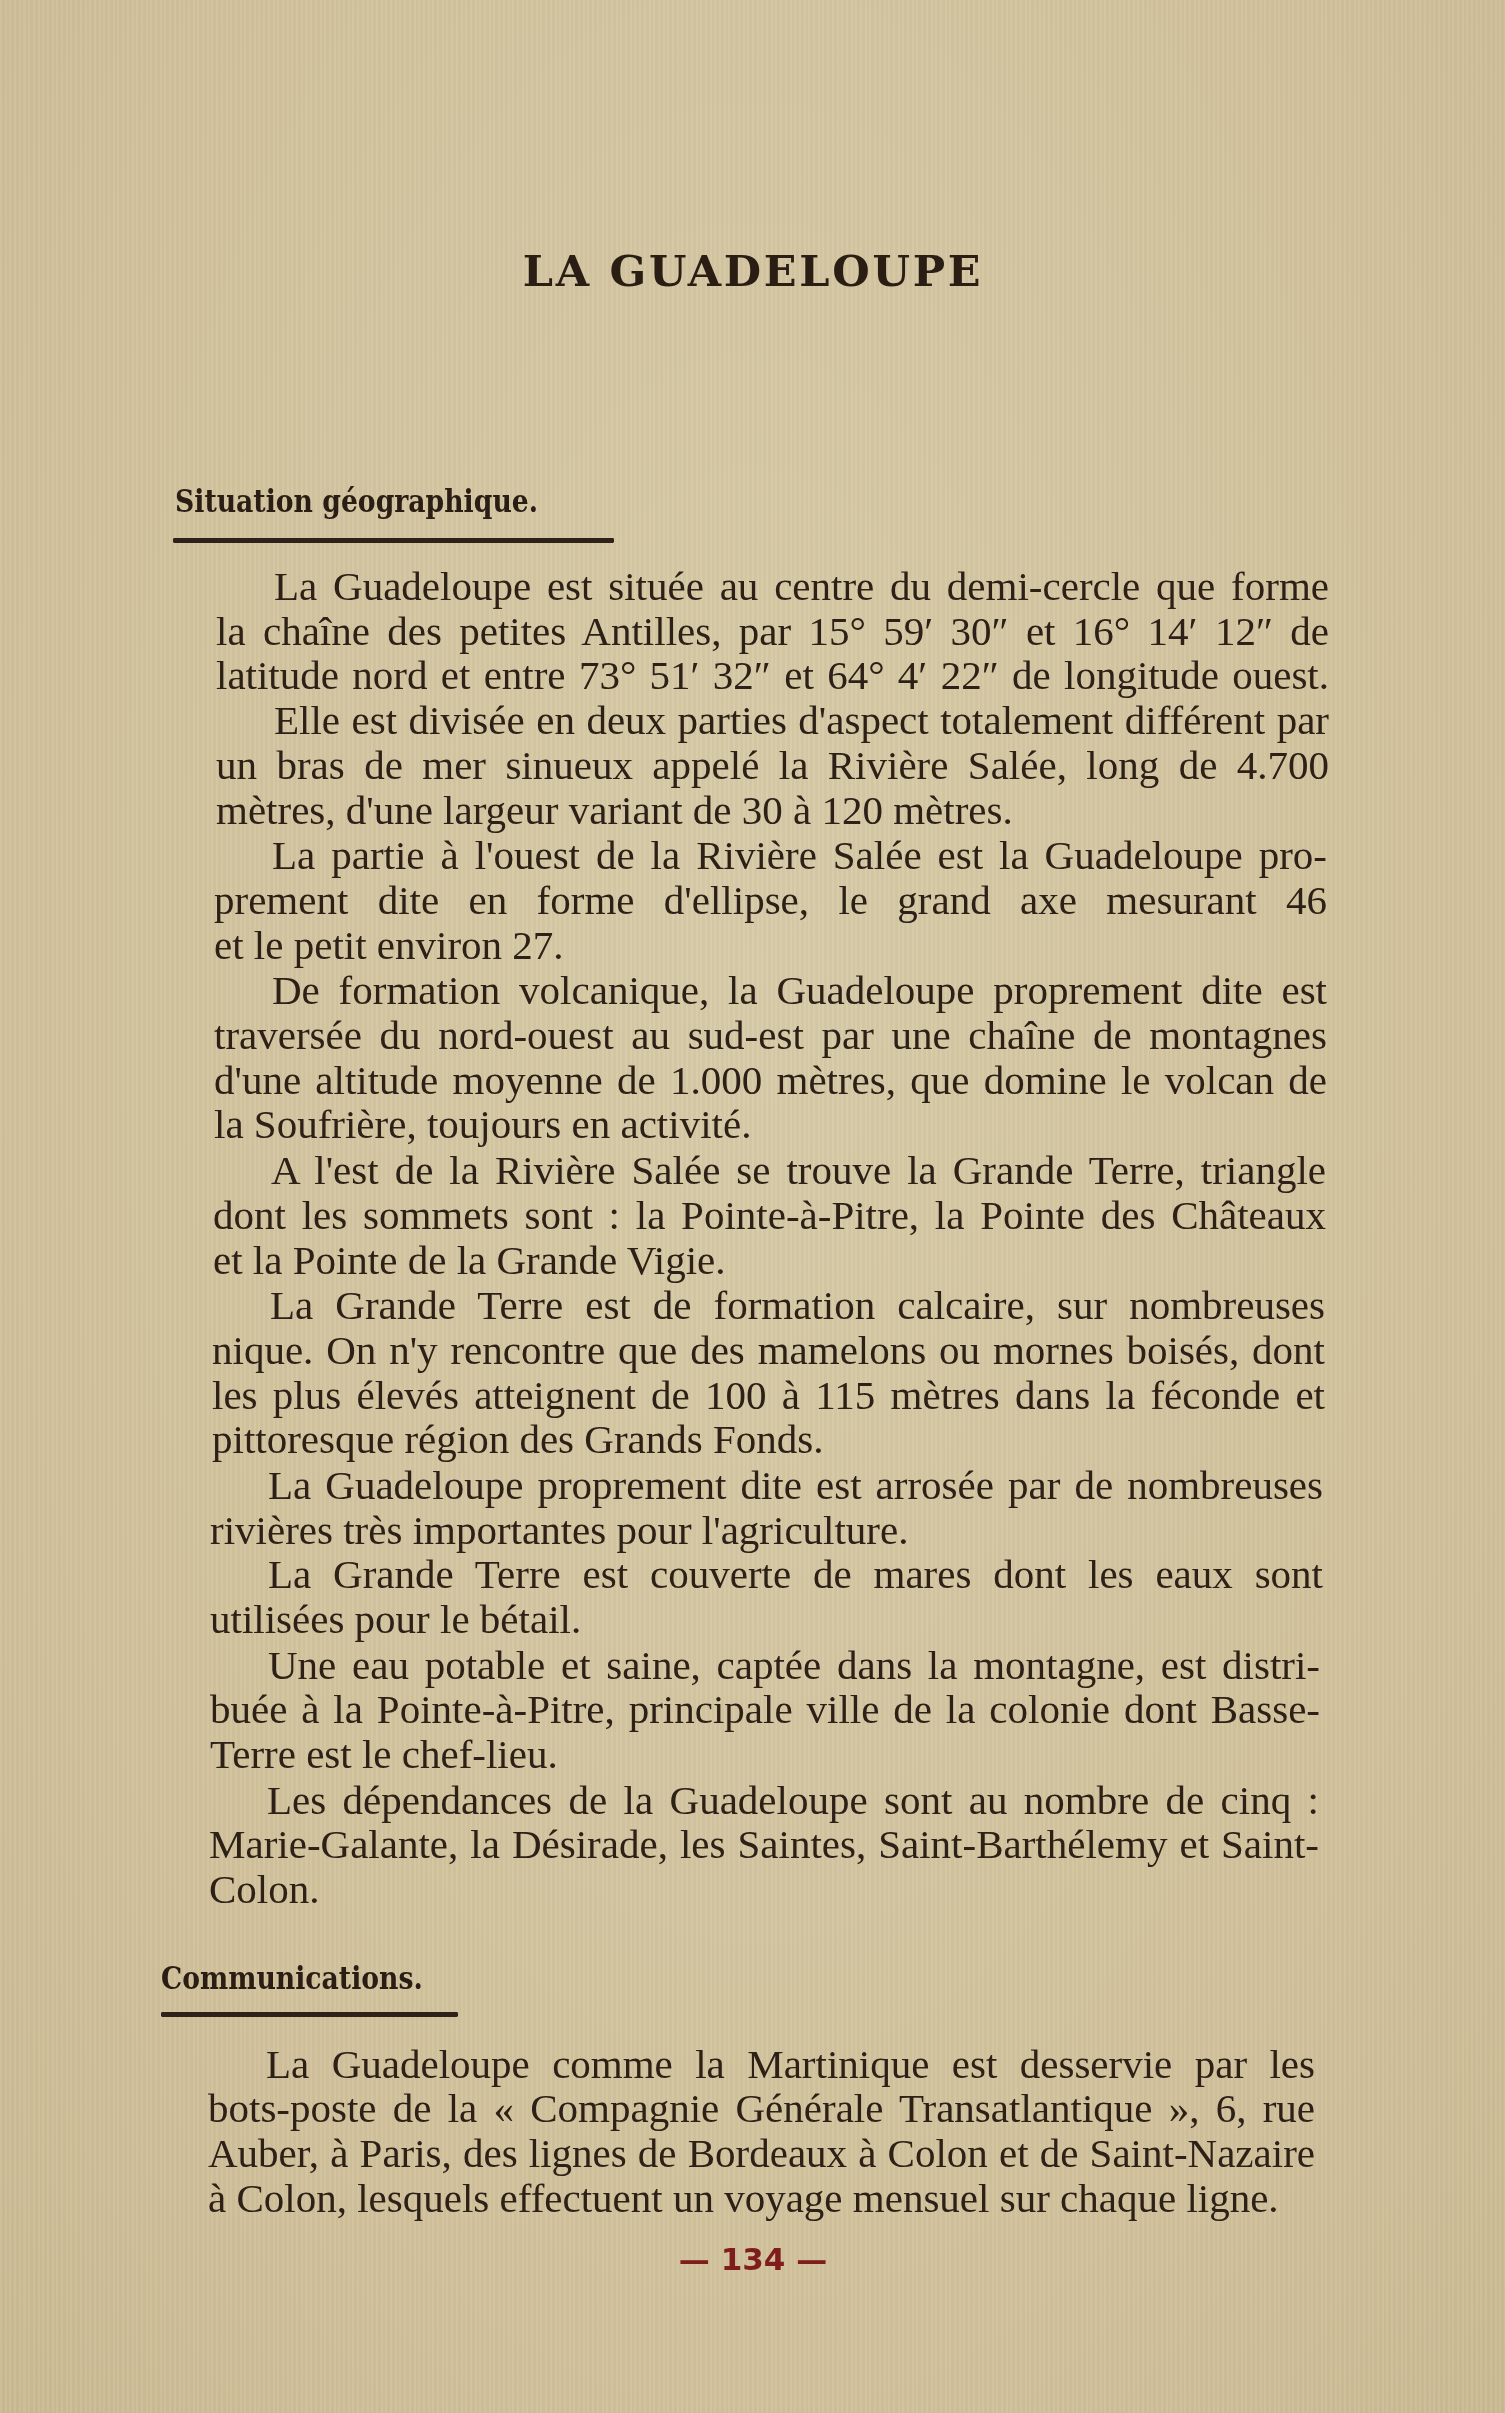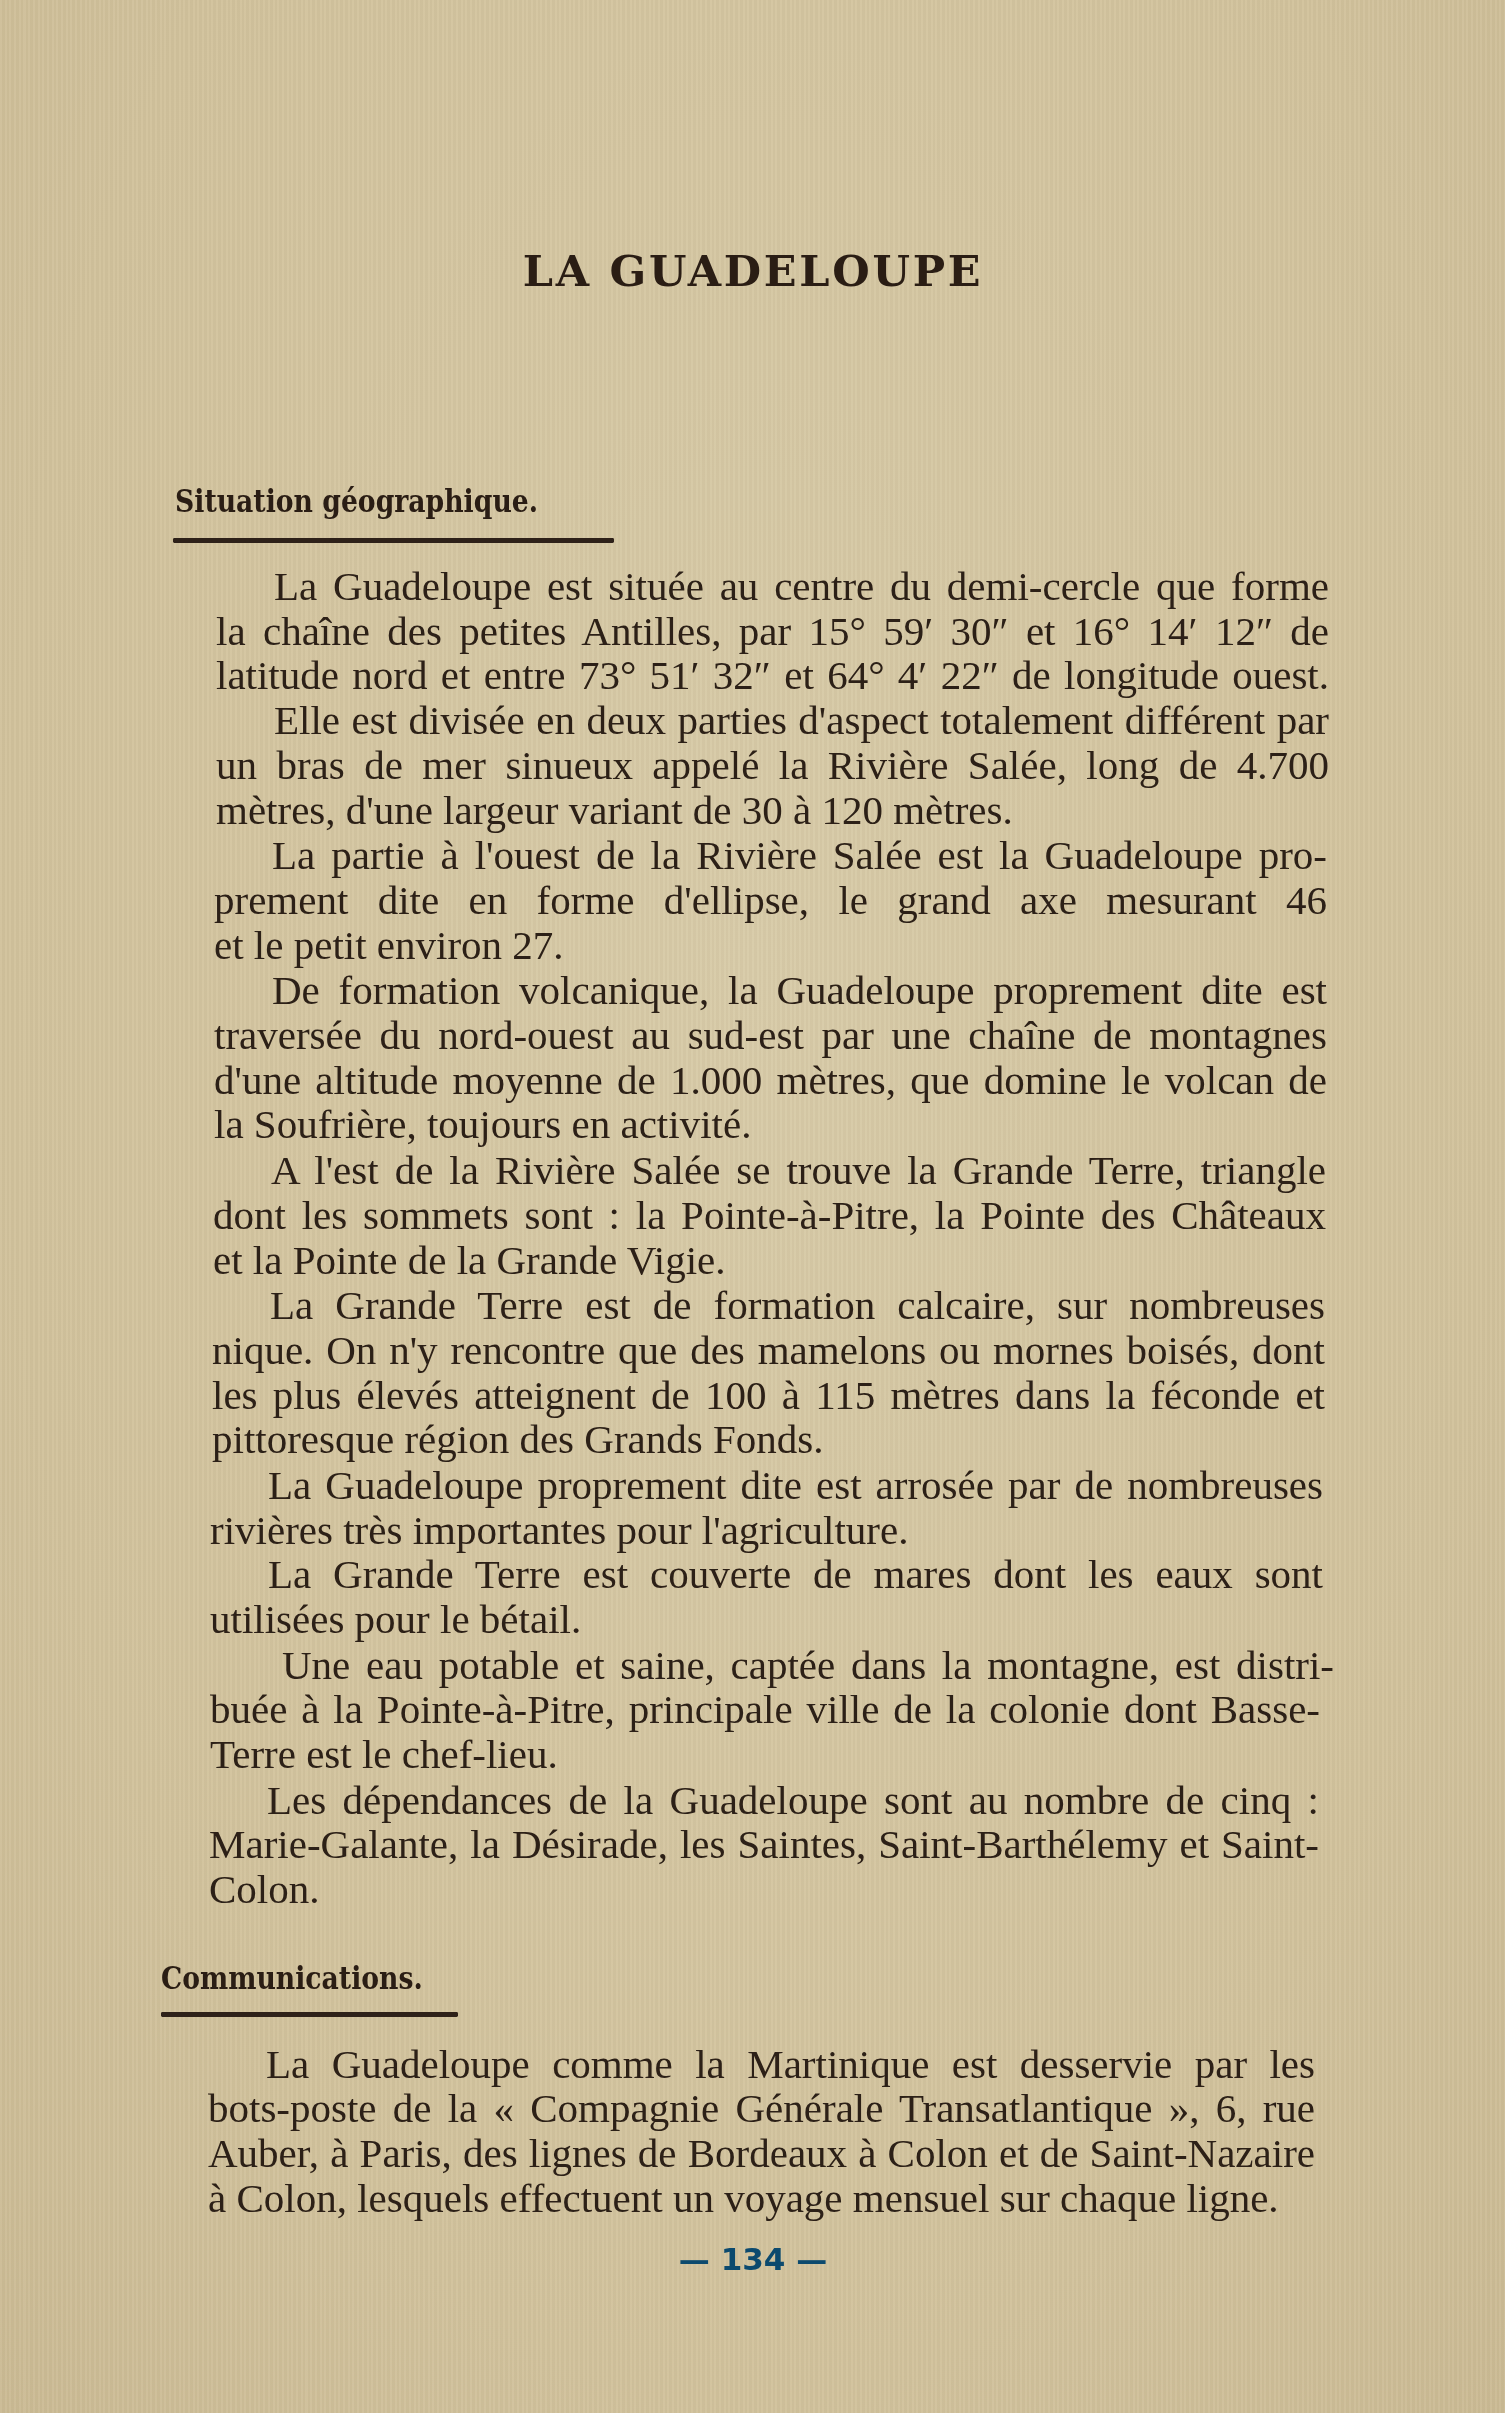--- a/index.html
+++ b/index.html
@@ -39,21 +39,21 @@
     position: absolute; left: 0; white-space: nowrap;
     font-size: 41px; line-height: 45px; height: 45px;
     text-align: justify; text-align-last: justify;
     color: #2c2017;
   }
   .line.last { text-align-last: left; }
   .line.indent { padding-left: 58px; box-sizing: border-box; }
 
   .folio {
     position: absolute; top: 2197px; left: 0; width: 1506px; text-align: center;
-    font-family: "DejaVu Sans", sans-serif; font-weight: bold; font-size: 31px; color: #0c4a6e;
+    font-family: "DejaVu Sans", sans-serif; font-weight: bold; font-size: 31px; color: #7f1d1d;
   }
 </style>
 </head>
 <body>
 
 <div class="page">
 
   <div class="title l1">LA GUADELOUPE</div>
 
   <div class="heading" style="left:175px; top:439px;">Situation géographique.</div>
@@ -86,21 +86,21 @@
     <div class="line" style="left: 212px; top: 1284px; width: 1113px; white-space: normal; overflow: hidden;">nique. On n'y rencontre que des mamelons ou mornes boisés, dont</div>
     <div class="line" style="left: 212px; top: 1329px; width: 1113px; white-space: normal; overflow: hidden;">les plus élevés atteignent de 100 à 115 mètres dans la féconde et</div>
     <div class="line last" style="left: 212px; top: 1373px; width: 1113px; white-space: normal; overflow: hidden;">pittoresque région des Grands Fonds.</div>
 
     <div class="line indent" style="left: 210px; top: 1419px; width: 1113px; white-space: normal; overflow: hidden;">La Guadeloupe proprement dite est arrosée par de nombreuses</div>
     <div class="line last" style="left: 210px; top: 1464px; width: 1113px; white-space: normal; overflow: hidden;">rivières très importantes pour l'agriculture.</div>
 
     <div class="line indent" style="left: 210px; top: 1508px; width: 1113px; white-space: normal; overflow: hidden;">La Grande Terre est couverte de mares dont les eaux sont</div>
     <div class="line last" style="left: 210px; top: 1553px; width: 1113px; white-space: normal; overflow: hidden;">utilisées pour le bétail.</div>
 
-    <div class="line indent" style="left: 224px; top: 1599px; width: 1110px; white-space: normal; overflow: hidden;">Une eau potable et saine, captée dans la montagne, est distri-</div>
+    <div class="line indent" style="left: 210px; top: 1599px; width: 1110px; white-space: normal; overflow: hidden;">Une eau potable et saine, captée dans la montagne, est distri-</div>
     <div class="line" style="left: 210px; top: 1643px; width: 1110px; white-space: normal; overflow: hidden;">buée à la Pointe-à-Pitre, principale ville de la colonie dont Basse-</div>
     <div class="line last" style="left: 210px; top: 1688px; width: 1110px; white-space: normal; overflow: hidden;">Terre est le chef-lieu.</div>
 
     <div class="line indent" style="left: 209px; top: 1734px; width: 1110px; white-space: normal; overflow: hidden;">Les dépendances de la Guadeloupe sont au nombre de cinq :</div>
     <div class="line" style="left: 209px; top: 1778px; width: 1110px; white-space: normal; overflow: hidden;">Marie-Galante, la Désirade, les Saintes, Saint-Barthélemy et Saint-</div>
     <div class="line last" style="left: 209px; top: 1823px; width: 1110px; white-space: normal; overflow: hidden;">Colon.</div>
   </div>
 
   <div class="heading" style="left:161px; top:1916px;">Communications.</div>
   <div class="rule" style="left:161px; top:1968px; width:297px;"></div>

